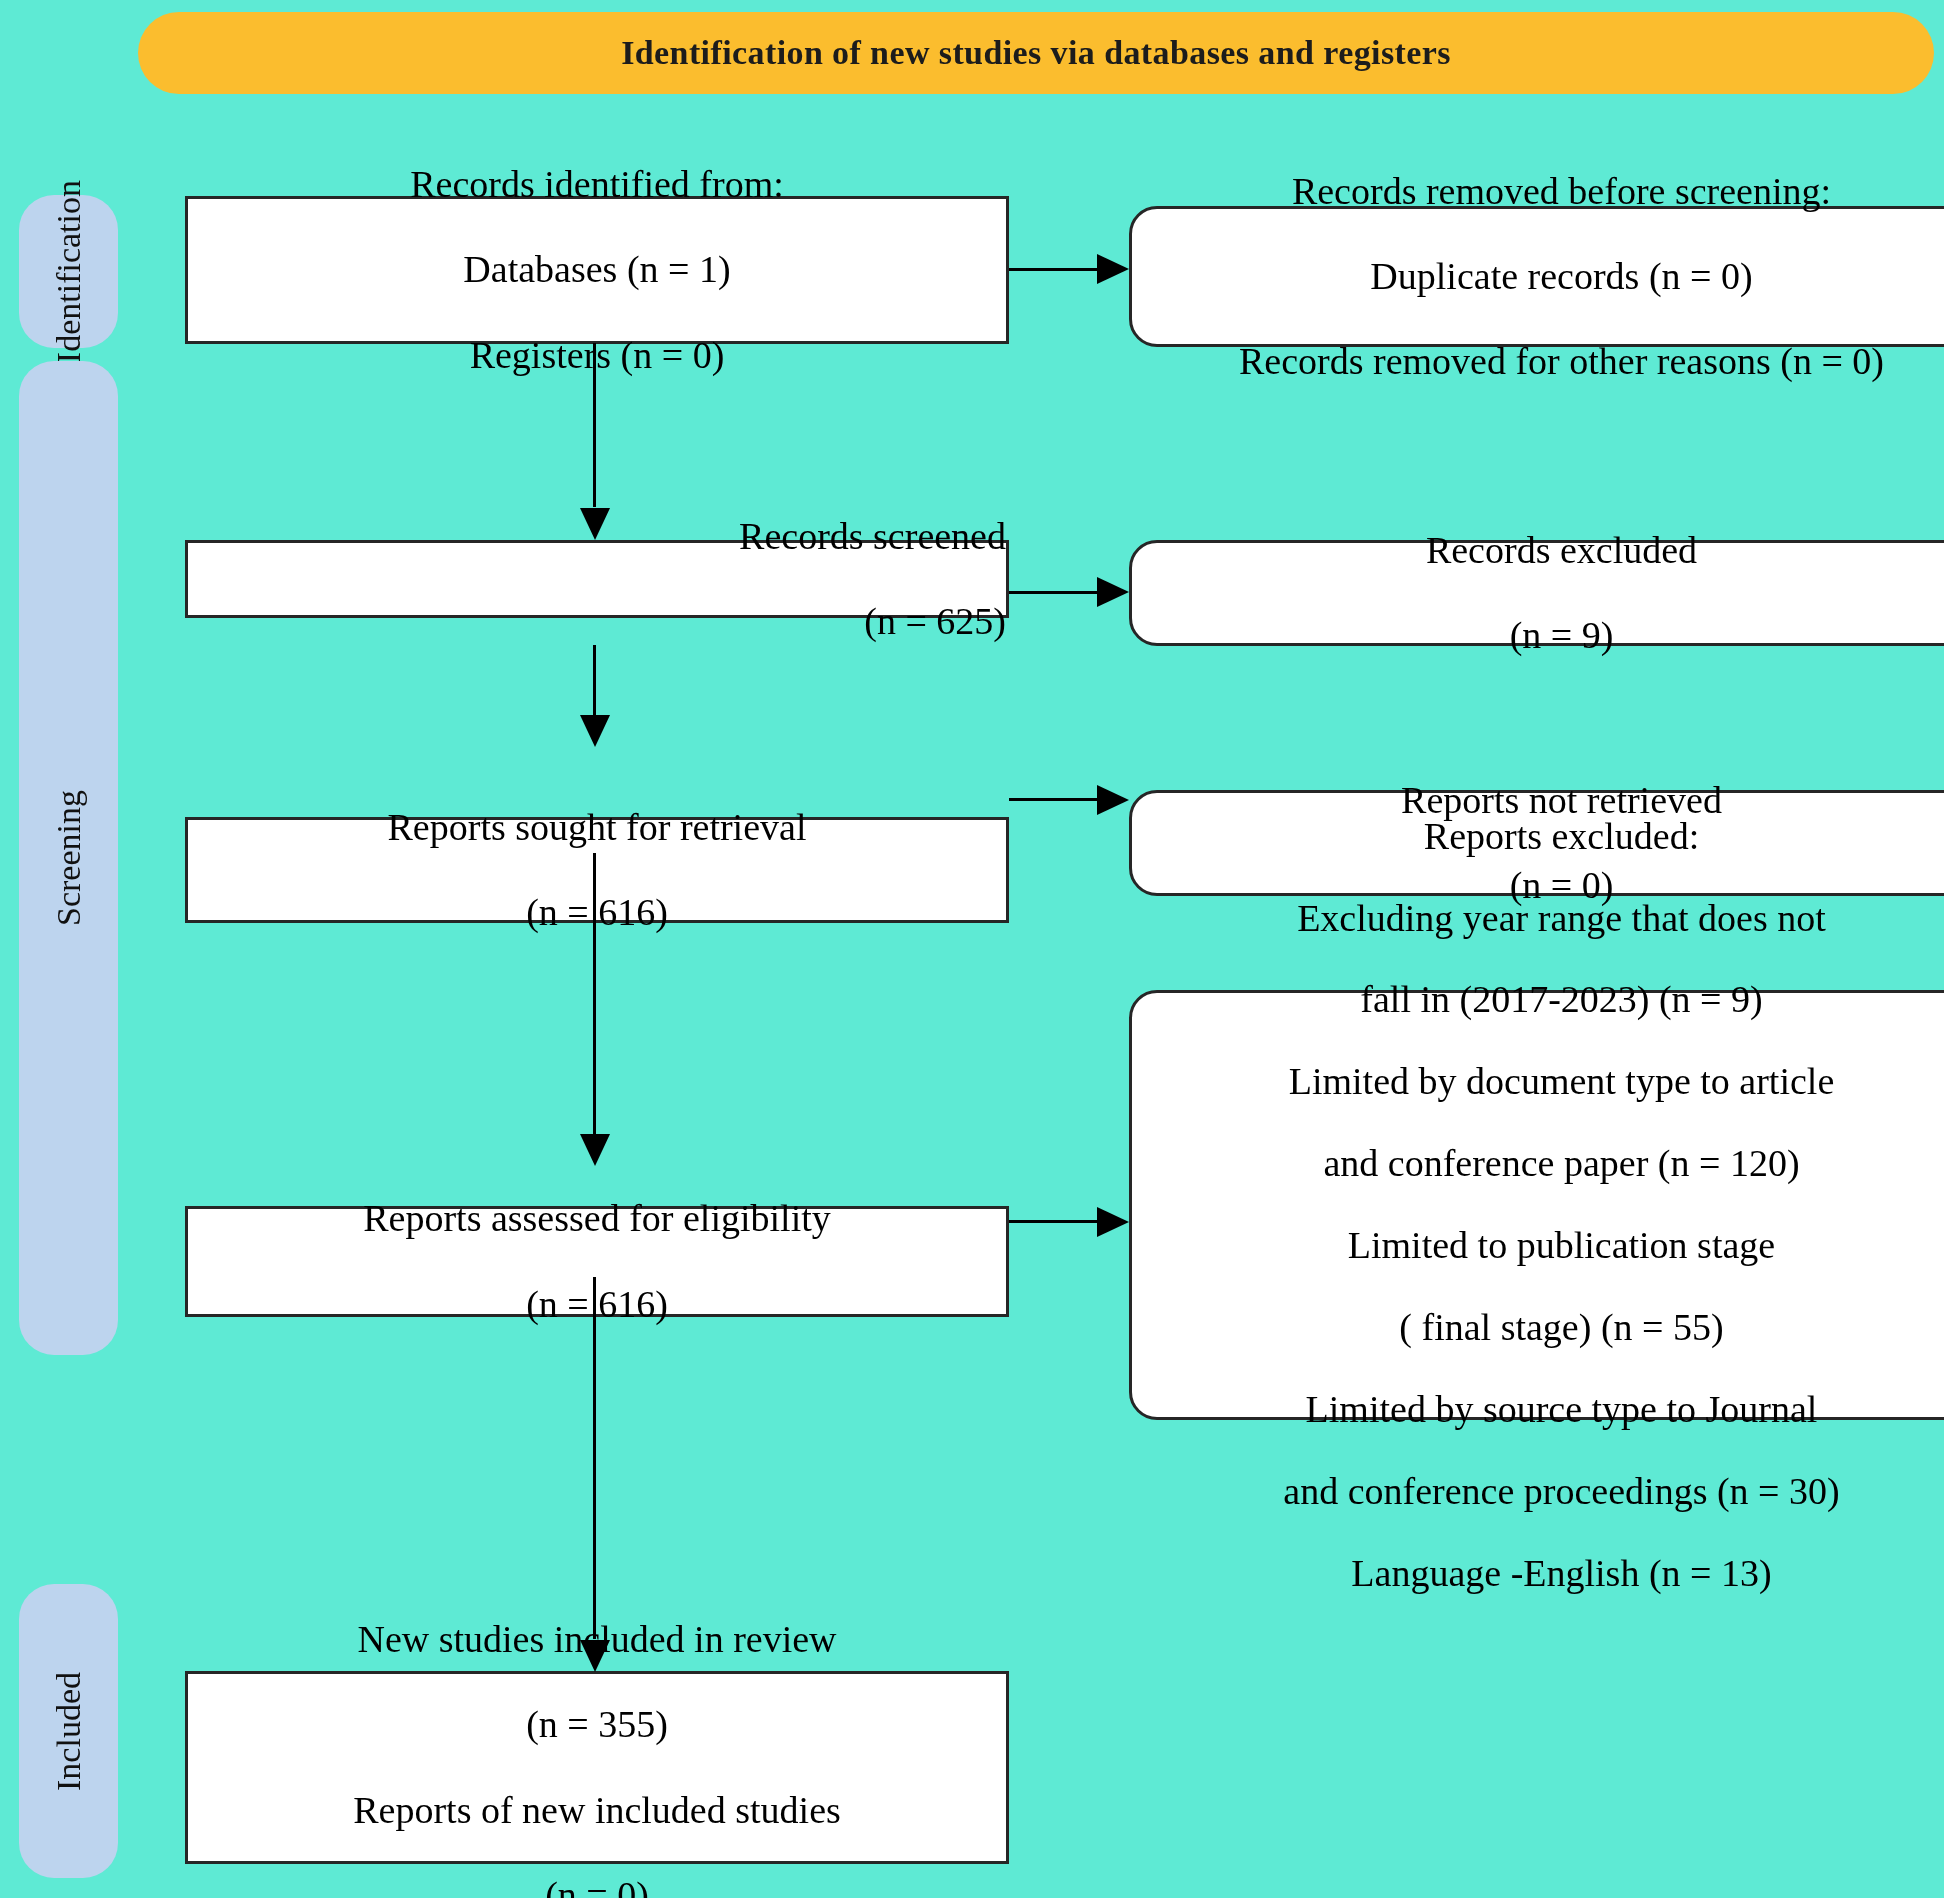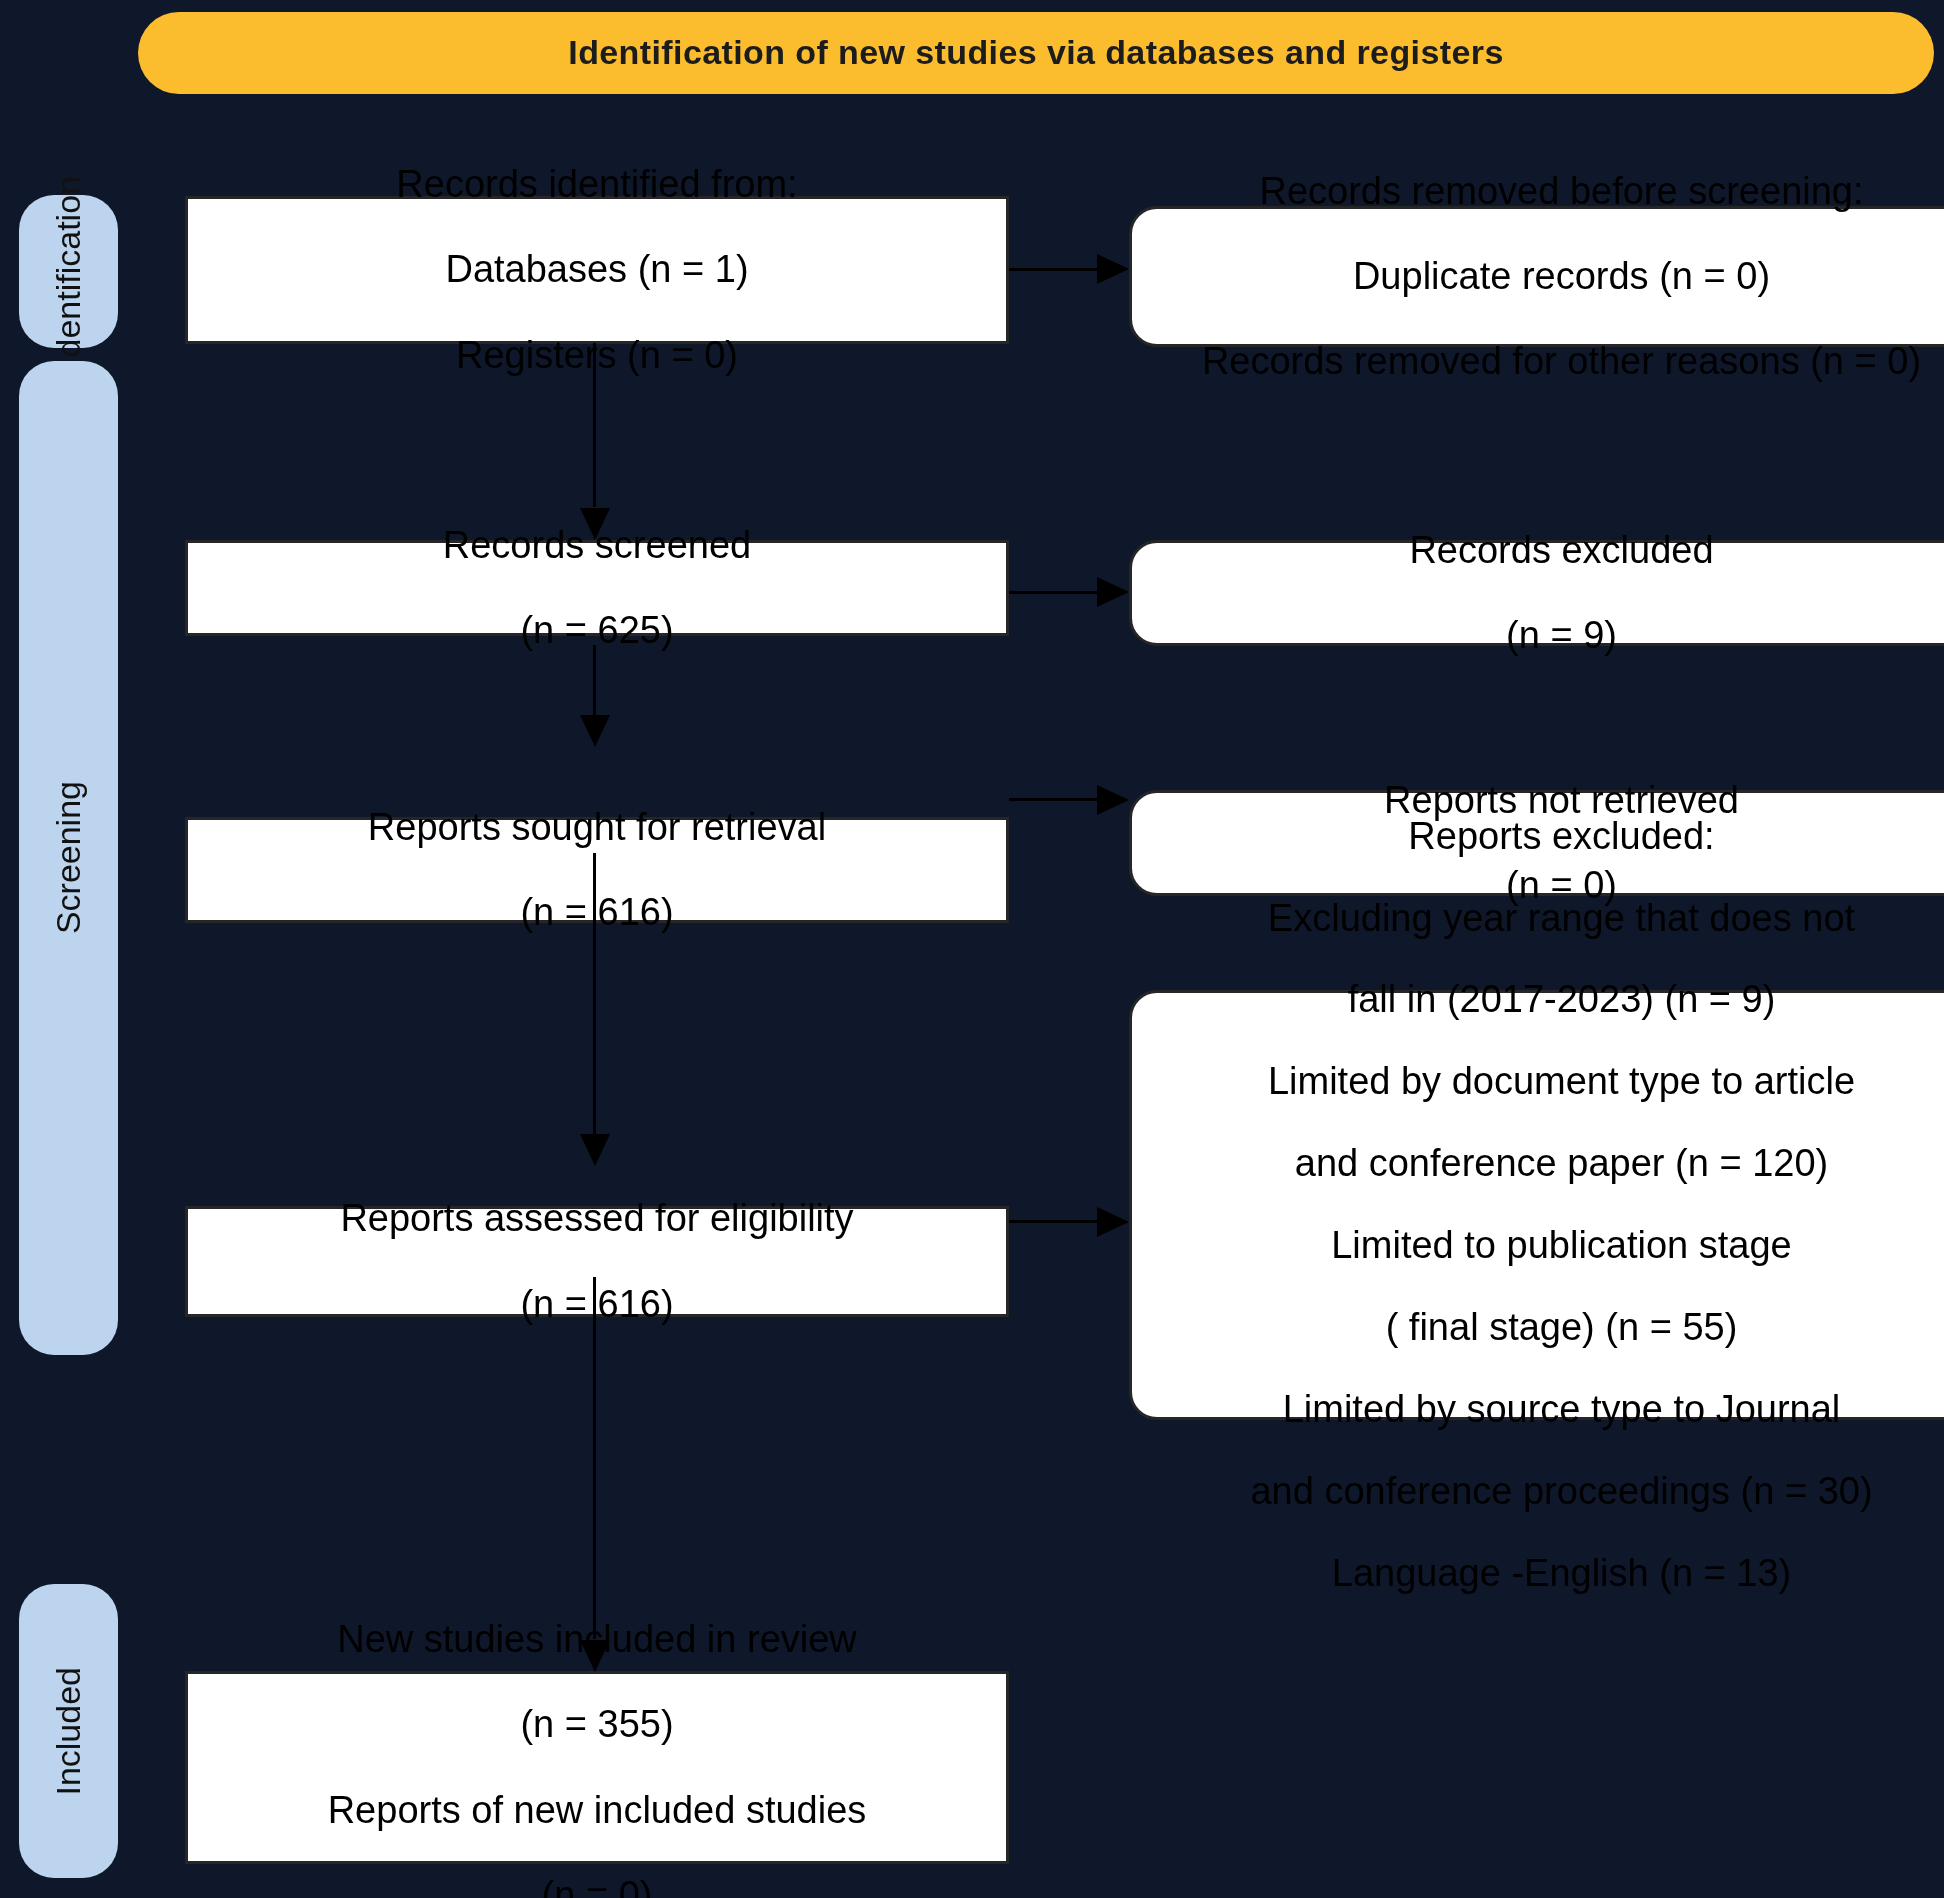--- a/index.html
+++ b/index.html
@@ -4,22 +4,22 @@
 <style>
   :root{
     --banner-bg:#FBBD2E;
     --stage-bg:#BDD4EE;
     --box-border:#262626;
   }
   html,body{margin:0;padding:0;background:#ffffff;}
   .canvas{
     position:relative;
     width:1944px;height:1898px;
-    background:#0f172a;
-    font-family:Liberation Sans, sans-serif;
+    background:#5eead4;
+    font-family:Liberation Serif, serif;
     color:#000000;
   }
   .banner{
     position:absolute;left:138px;top:11.7px;width:1796px;height:82px;
     background:var(--banner-bg,#FBBD2E);
     border-radius:41px;
     display:flex;align-items:center;justify-content:center;
     font-size:34px;font-weight:bold;color:#1c1c1c;
     letter-spacing:0.4px;
   }
@@ -46,21 +46,21 @@
     text-align:center;
     font-size:38px;line-height:1.35;
     box-sizing:border-box;
     gap:34px;
   }
   .box .line{display:block;white-space:nowrap;}
   .col-left{left:185px;width:824px;}
   .col-right{left:1129px;width:865px;border-radius:28px;}
   .b-identified{top:196px;height:148px;}
   .b-removed{top:206px;height:141px;}
-  .b-screened{top:540px;height:96px;}
+  .b-screened{top:540px;height:78px;align-items:flex-end;}
   .b-excluded{top:540px;height:106px;}
   .b-sought{top:781px;height:106px;margin-top:36px;}
   .b-notretrieved{top:790px;height:106px;}
   .b-assessed{top:1166px;height:111px;margin-top:40px;}
   .b-reportsexcluded{top:990px;height:430px;line-height:1.26;}
   .b-included{top:1671px;height:193px;}
   
   .vline{position:absolute;width:3.4px;background:#000000;left:593px;}
   .hline{position:absolute;height:3.4px;background:#000000;}
   .head-down{

